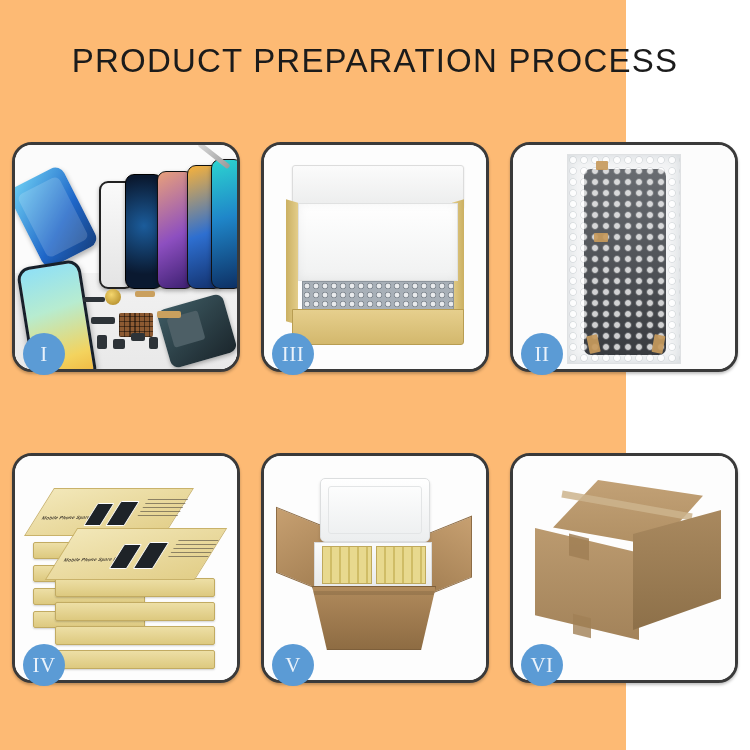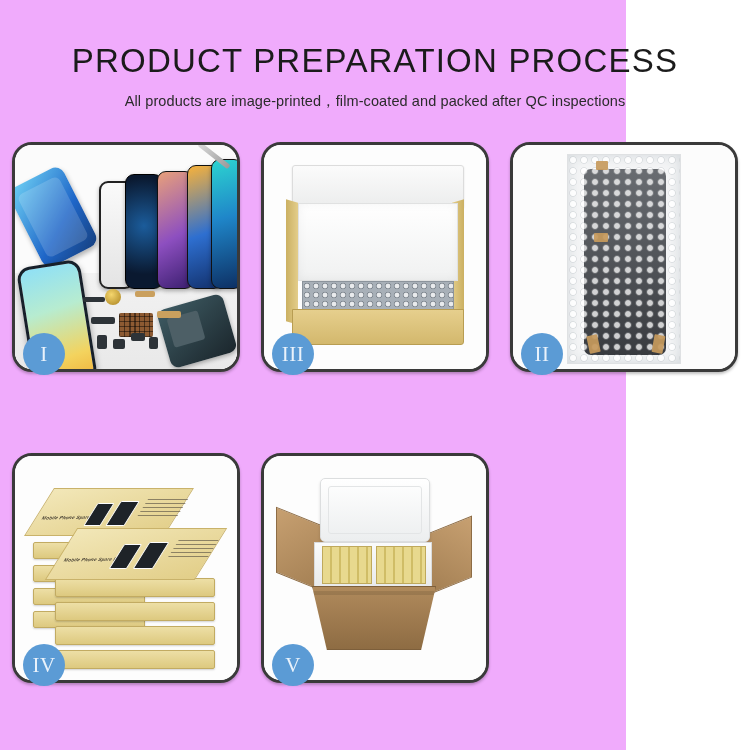--- a/index.html
+++ b/index.html
@@ -2,21 +2,21 @@
 <html><head>
 <meta charset="utf-8">
 <style>
   * { box-sizing: border-box; margin: 0; padding: 0; }
   html, body {
     width: 750px; height: 750px;
     background: #ffffff;
     font-family: "Liberation Sans", sans-serif;
     overflow: hidden;
   }
-  .page { position: relative; width: 626px; height: 750px; background: #f0abfc; }
+  .page { position: relative; width: 626px; height: 750px; background: #fdba74; }
 
   
   .header { position: absolute; top: 0; left: 0; width: 750px; text-align: center; }
   .title {
     margin-top: 44px;
     font-size: 33px;
     font-weight: 400;
     letter-spacing: 1.2px;
     color: #1b1b1b;
     line-height: 1.05;
@@ -312,21 +312,20 @@
     background: #a07f55; opacity: .8; transform: skewY(14deg);
   }
 </style>
 </head>
 <body>
 
 <div class="page">
 
   <div class="header">
     <div class="title">PRODUCT PREPARATION PROCESS</div>
-    <div class="subtitle">All products are image-printed，film-coated and packed after QC inspections</div>
   </div>
 
   <div class="grid">
 
     <div class="row">
 
       <div class="panel">
         <div class="panel-inner p1">
           <div class="floor"></div>
 
@@ -429,16 +428,29 @@
           <div class="v-flapR"></div>
           <div class="v-foamlid"></div>
           <div class="v-foambox"></div>
           <div class="v-ybox" style="left:58px;"></div>
           <div class="v-ybox" style="left:112px;"></div>
           <div class="v-carton"></div>
         </div>
         <div class="badge">V</div>
       </div>
 
+      <div class="panel">
+        <div class="panel-inner p6">
+          <div class="c6">
+            <div class="c6-top"></div>
+            <div class="c6-seam"></div>
+            <div class="c6-left"></div>
+            <div class="c6-right"></div>
+            <div class="c6-tab1"></div>
+            <div class="c6-tab2"></div>
+          </div>
+        </div>
+        <div class="badge">VI</div>
+      </div>
 
     </div>
   </div>
 </div>
 
 </body></html>

